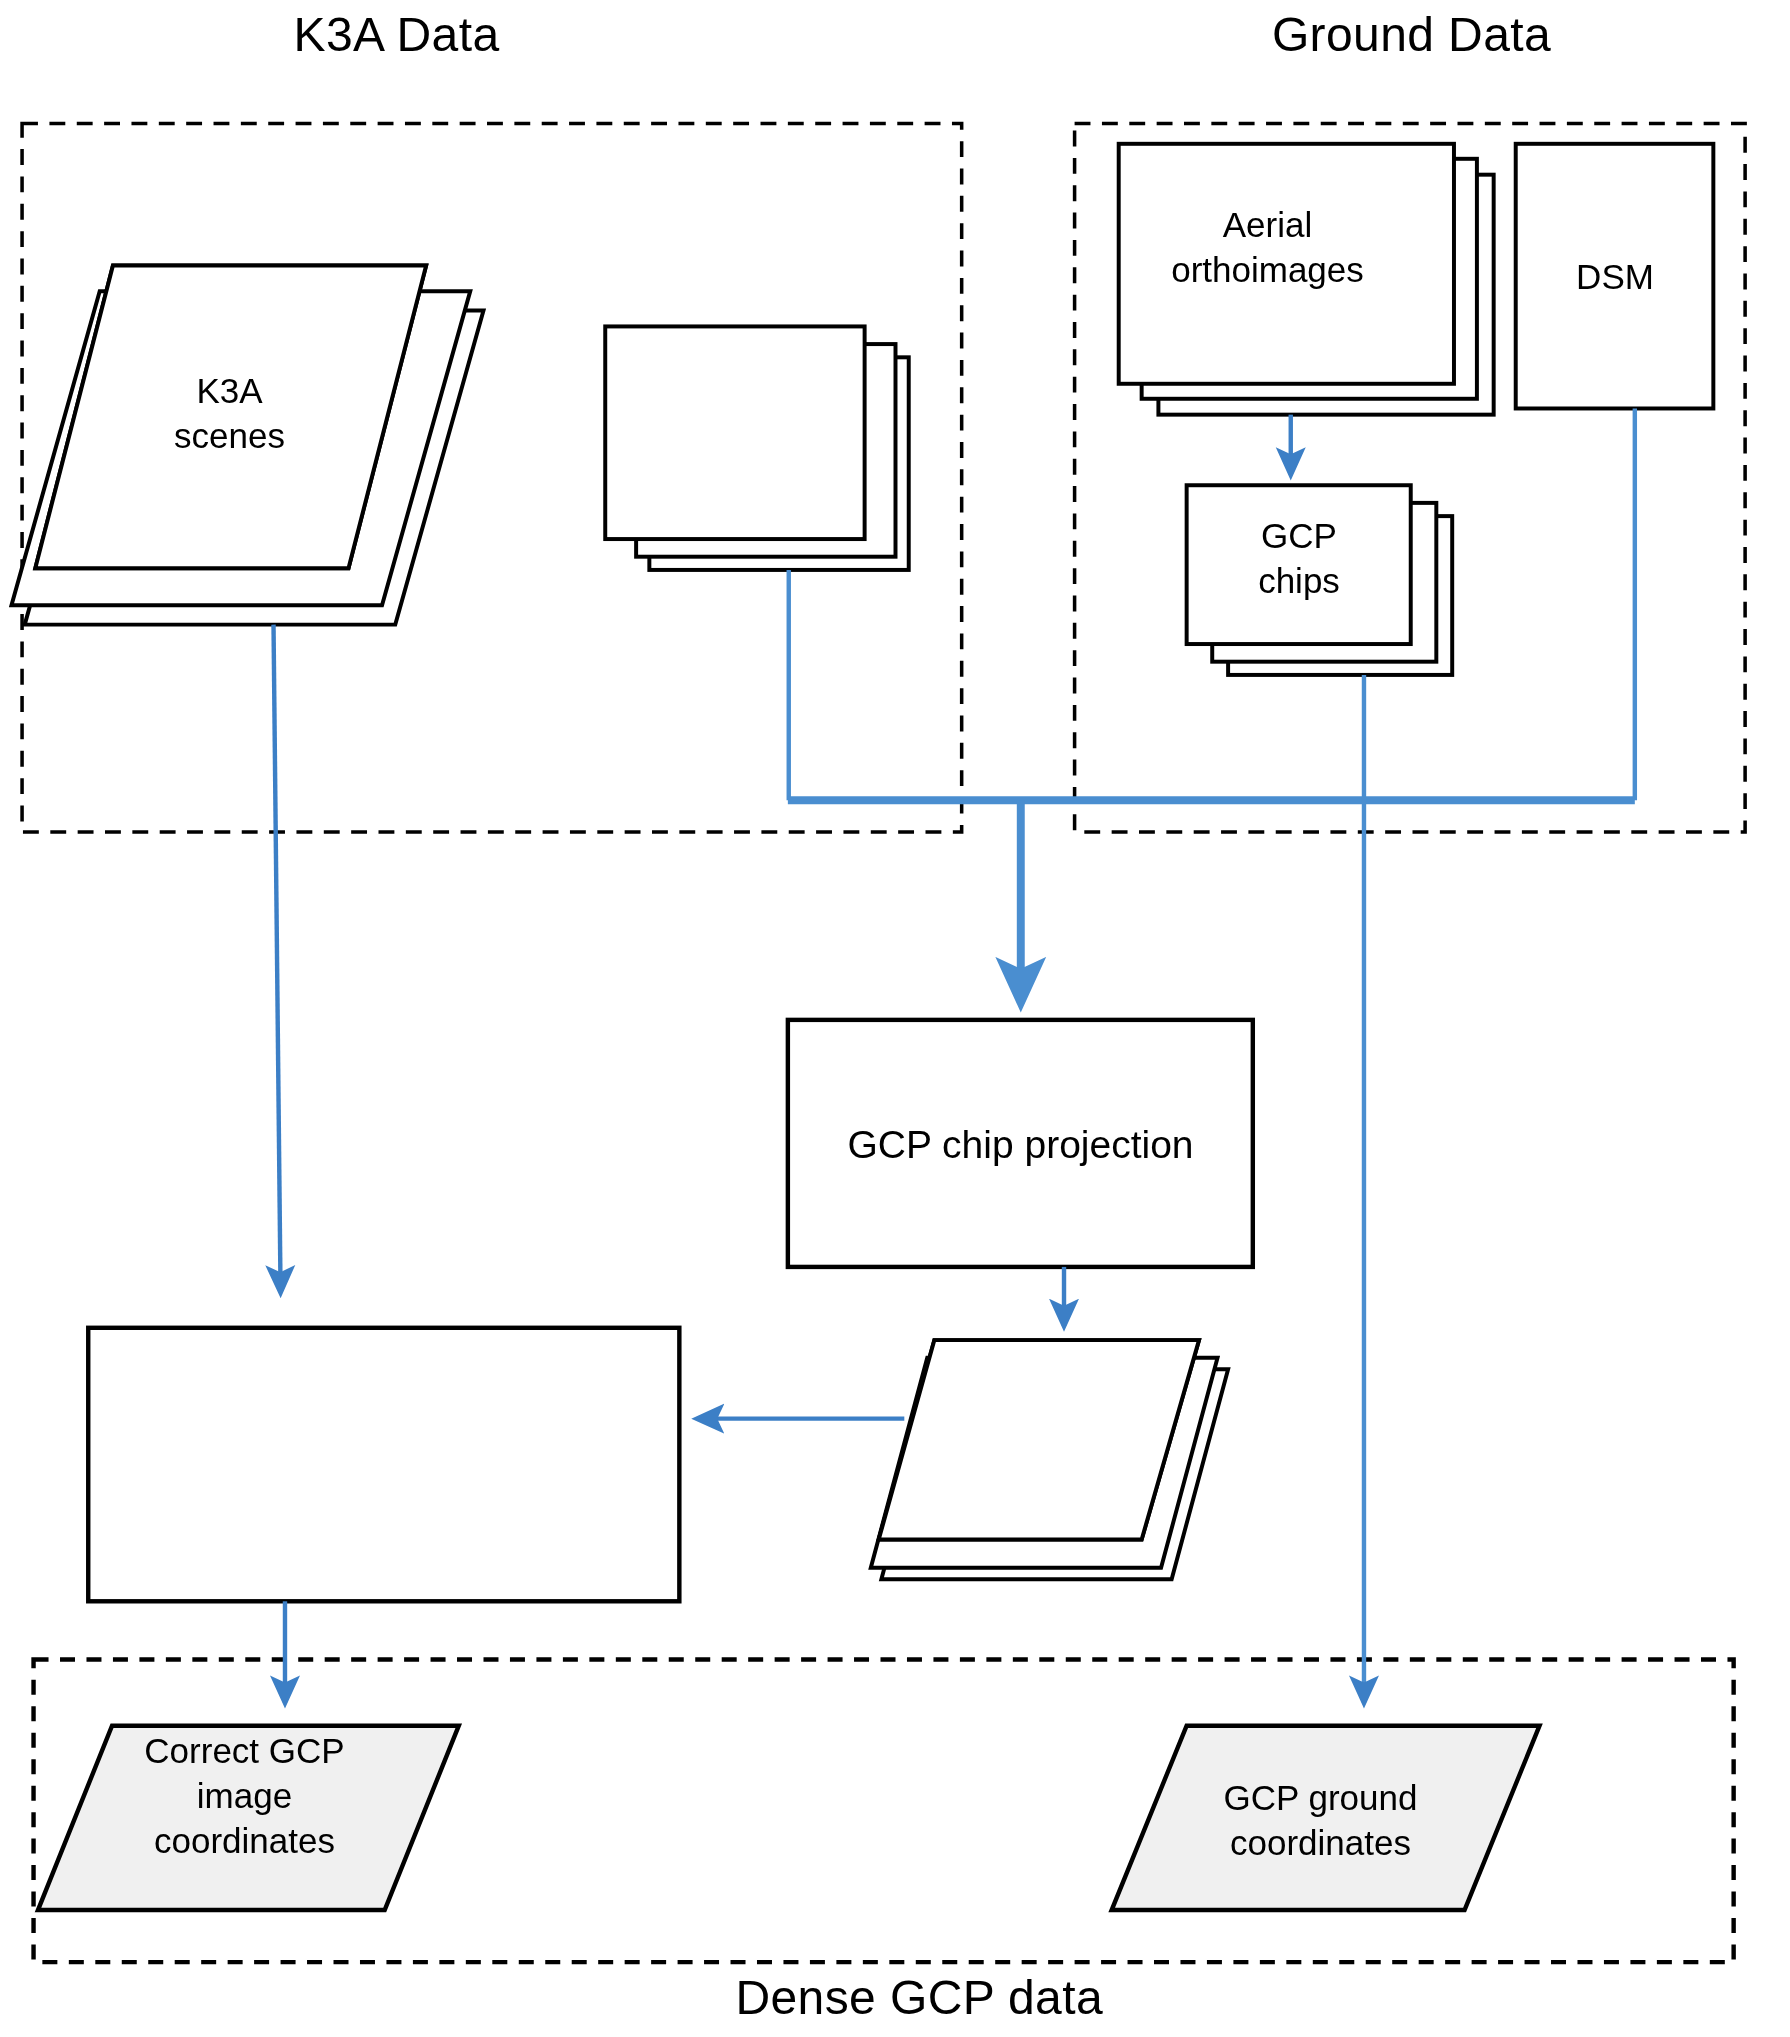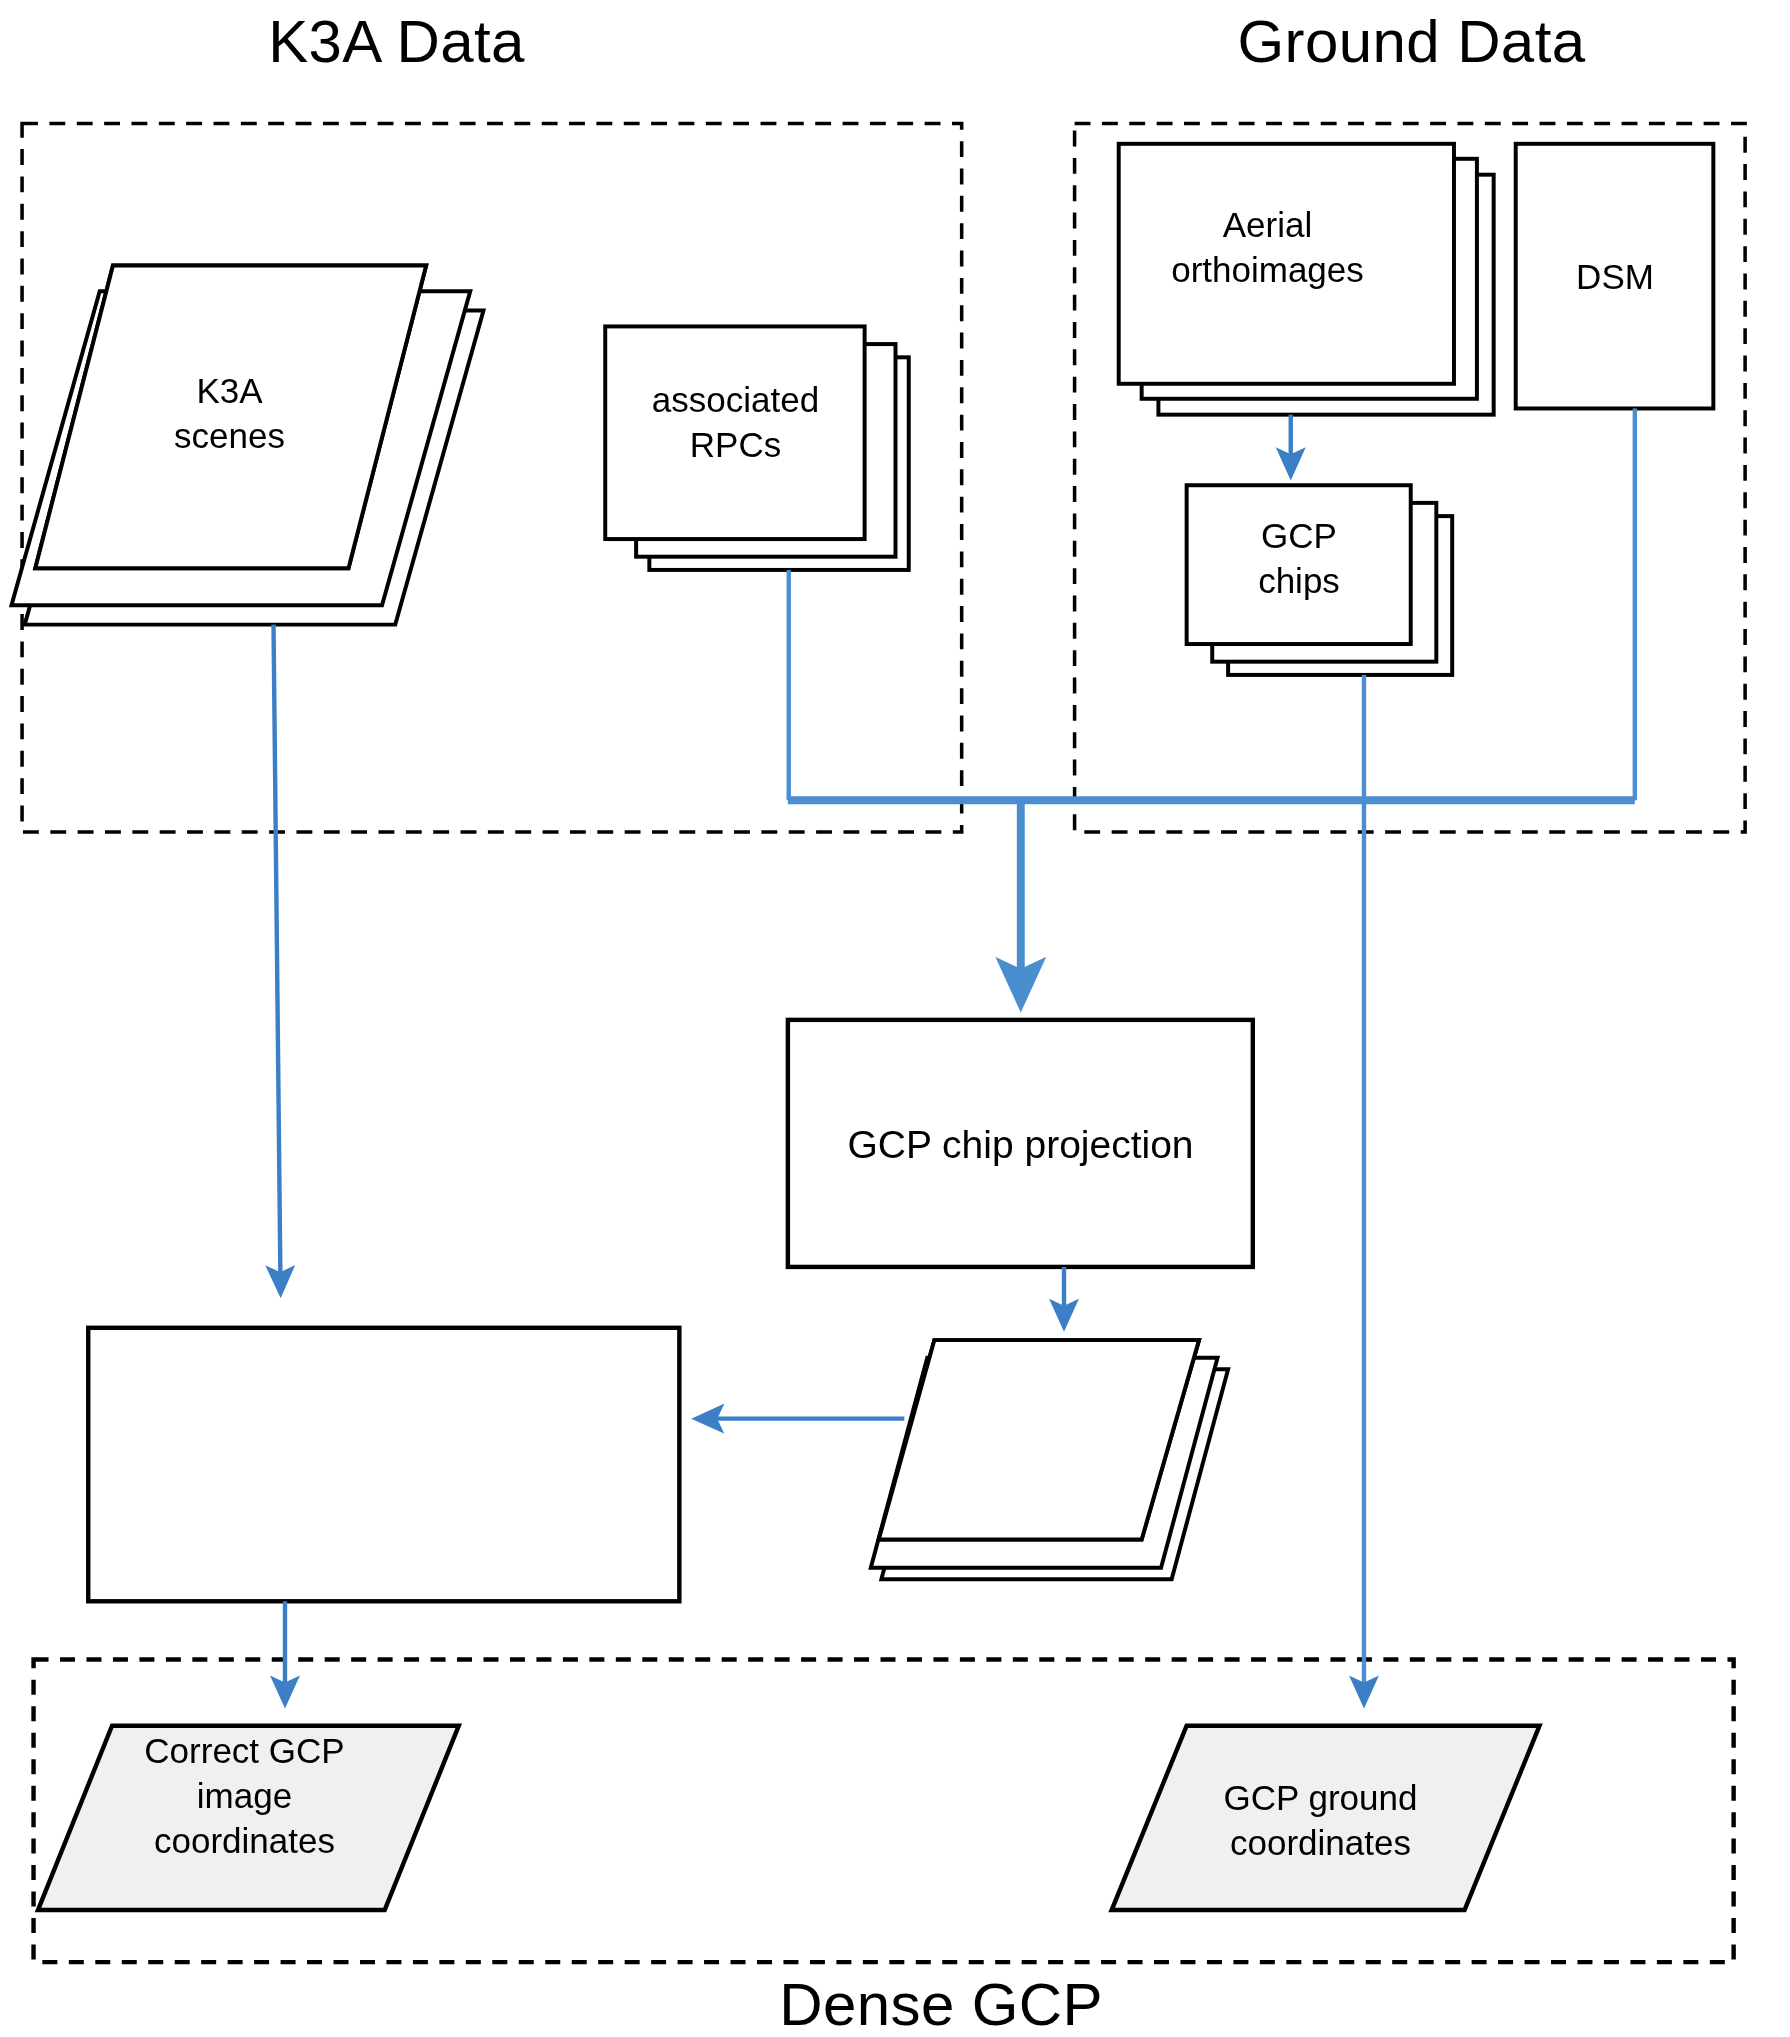--- a/index.html
+++ b/index.html
@@ -25,21 +25,21 @@
   .label {
     position: absolute;
     text-align: center;
     color: #000000;
     font-family: "Liberation Sans", sans-serif;
     line-height: 1.28;
     white-space: pre-line;
     pointer-events: none;
   }
   .group-title {
-    font-size: 60px;
+    font-size: 48px;
     letter-spacing: 0.4px;
   }
   .node-label {
     font-size: 35px;
   }
   .proc-label {
     font-size: 39px;
   }
 </style>
 </head>
@@ -129,22 +129,20 @@
 
   <div class="label group-title" style="left:176px; top:4.4px; width:441px;">K3A Data</div>
 
   <div class="label group-title" style="left:1191px; top:4.4px; width:441px;">Ground Data</div>
 
   <div class="label group-title" style="left:662px; top:1967px; width:441px;text-align:right;">Dense GCP data</div>
 
   <div class="label node-label" style="left:97px; top:369px; width:265px;">K3A
 scenes</div>
 
-  <div class="label node-label" style="left:603px; top:378px; width:265px;">associated
-RPCs</div>
 
   <div class="label node-label" style="left:1100px; top:203px; width:335px;">Aerial
 orthoimages</div>
 
   <div class="label node-label" style="left:1516px; top:255px; width:198px;">DSM</div>
 
   <div class="label proc-label" style="left:788px; top:1120px; width:465px;">GCP chip projection</div>
 
   <div class="label node-label" style="left:1187px; top:514px; width:224px;">GCP
 chips</div>

